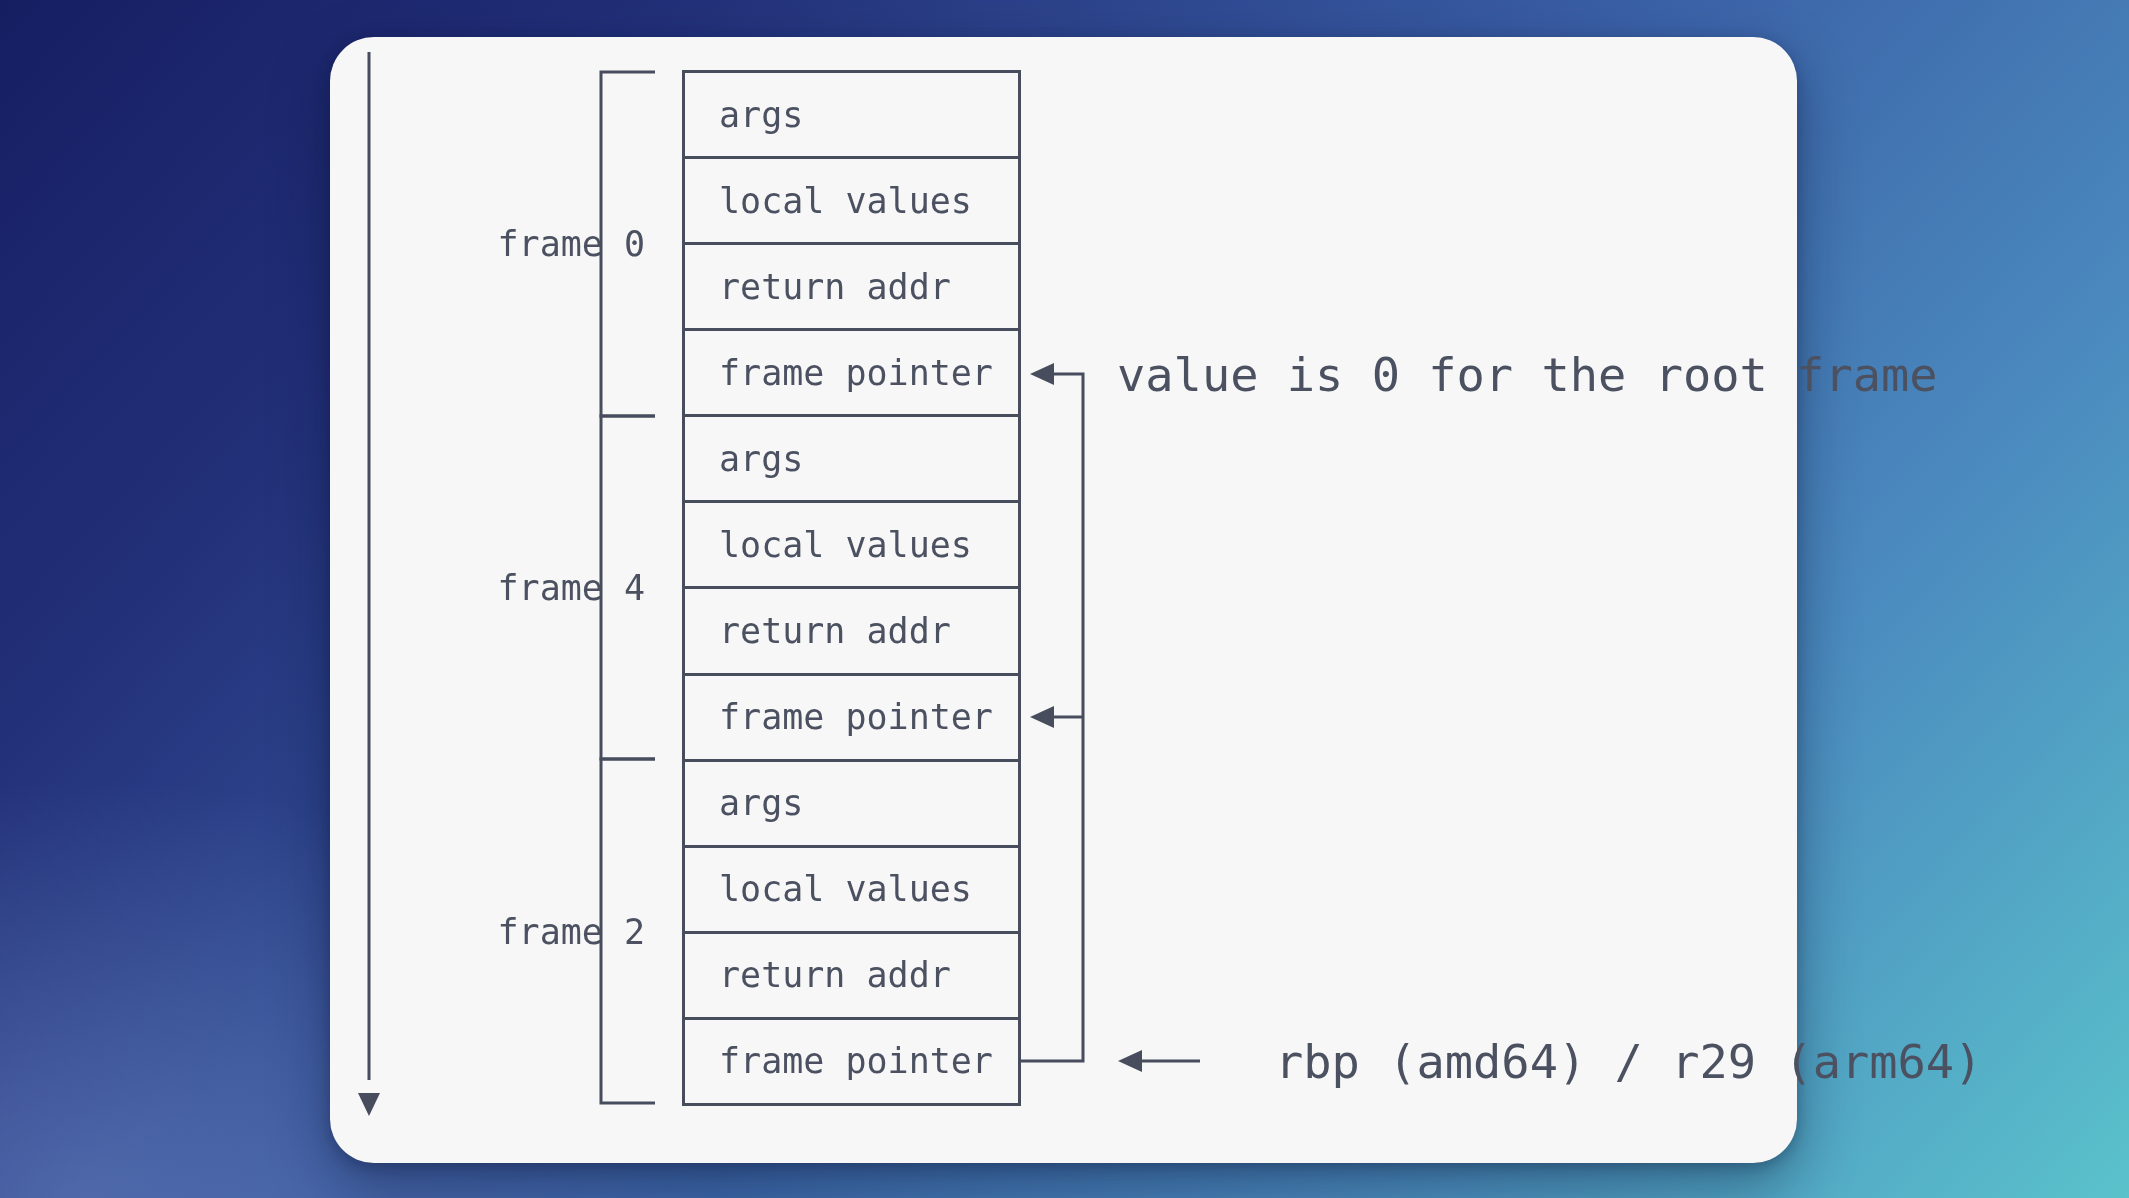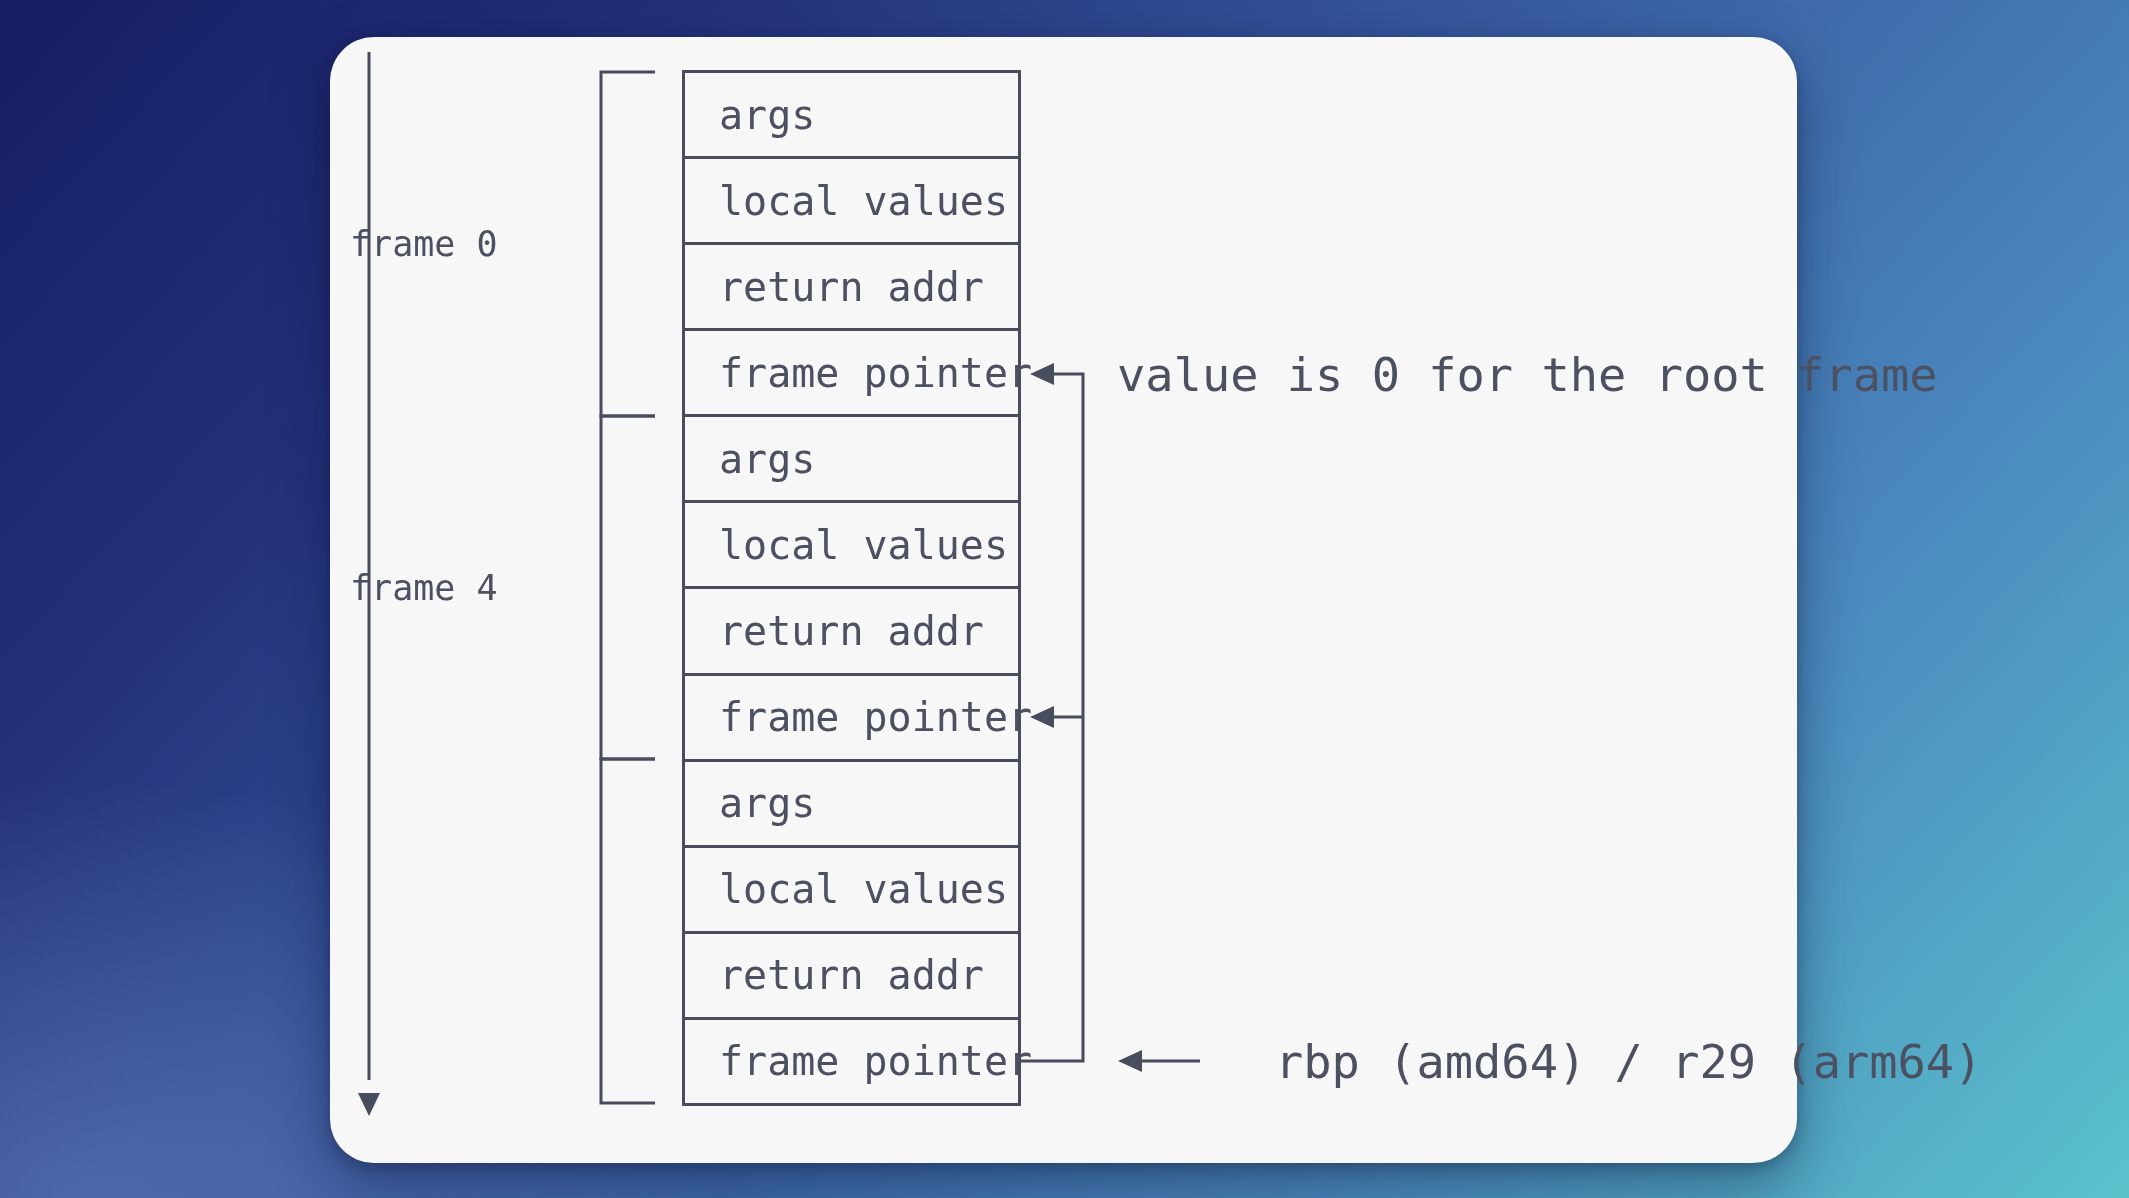--- a/index.html
+++ b/index.html
@@ -22,25 +22,25 @@
   .fillhead{fill:#474d5c;stroke:none;}
   .stack-table{
     position:absolute;left:352px;top:33px;width:339px;height:1036px;
     border:3px solid #474d5c;box-sizing:border-box;
     display:flex;flex-direction:column;
   }
   .cell{
     flex:1;display:flex;align-items:center;
     padding-left:34px;box-sizing:border-box;
     border-top:3px solid #474d5c;
-    font-size:40px;color:#4b5160;white-space:nowrap;
+    font-size:35px;color:#4b5160;white-space:nowrap;
   }
   .cell:first-child{border-top:none;}
   .frame-label{
-    position:absolute;left:20px;width:295px;text-align:left;
+    position:absolute;left:20px;width:295px;text-align:right;
     transform:translateY(-50%);
     font-size:35px;color:#4b5160;white-space:nowrap;
   }
   .note{
     position:absolute;transform:translateY(-50%);
     font-size:47px;color:#4b5160;white-space:nowrap;
   }
 </style>
 </head>
 <body>
@@ -69,20 +69,21 @@
       </g>
 
       <g>
         <path class="stroke" d="M812 1024 H870"></path>
         <polygon class="fillhead" points="788,1024 812,1013 812,1035"></polygon>
       </g>
     </svg>
 
     <div class="frame-label" style="top:207px">frame 0</div>
     <div class="frame-label" style="top:551px">frame 4</div>
+    <div class="frame-label" style="top:895px">frame 2</div>
 
     <div class="stack-table">
       <div class="cell">args</div>
       <div class="cell">local values</div>
       <div class="cell">return addr</div>
       <div class="cell">frame pointer</div>
       <div class="cell">args</div>
       <div class="cell">local values</div>
       <div class="cell">return addr</div>
       <div class="cell">frame pointer</div>

